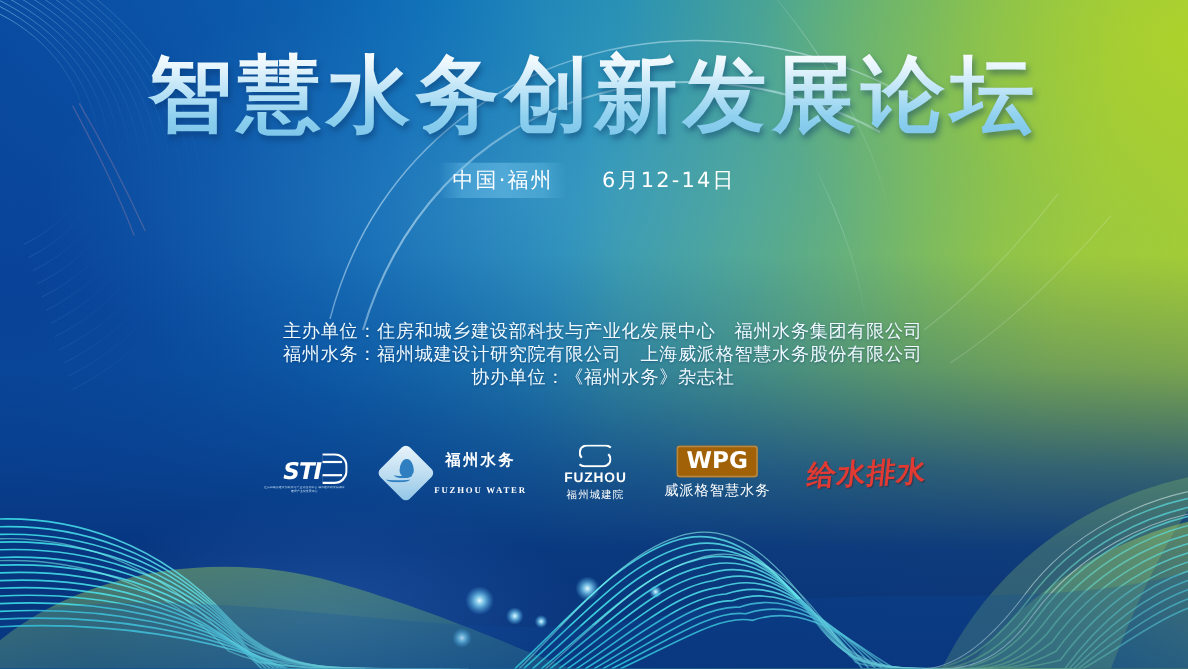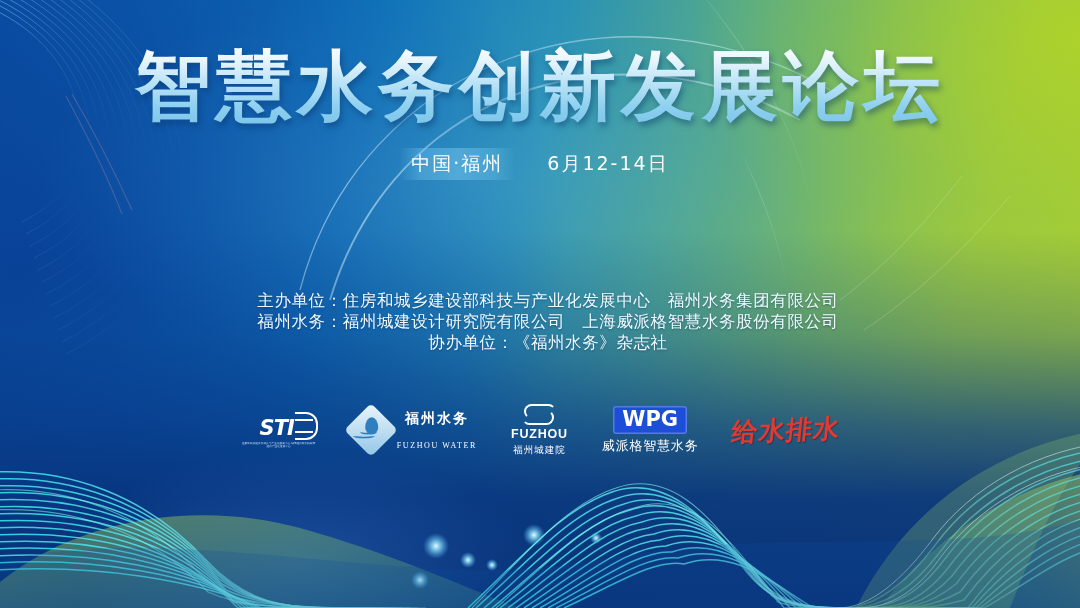--- a/index.html
+++ b/index.html
@@ -200,21 +200,21 @@
     border-radius: 0 0 50% 50%;
     transform: rotate(-45deg);
   }
   .fz-wave.w2 { bottom: 13px; left: 10px; width: 17px; }
   .fz-text { display: flex; flex-direction: column; align-items: center; }
   .fz-cn {
     color: #ffffff; font-size: 14px; font-weight: bold; letter-spacing: 2px;
     font-family: "DejaVu Sans", "Liberation Sans", sans-serif;
   }
   .fz-en {
-    color: #ffffff; font-size: 8px; font-weight: normal; letter-spacing: 1.6px;
+    color: #ffffff; font-size: 8px; font-weight: bold; letter-spacing: 1.6px;
     font-family: "Liberation Serif", serif; margin-top: 13px; text-align: right;
   }
 
   
   #logo-fccori { flex-direction: column; align-items: center; gap: 2px; }
   .fc-mark {
     width: 30px; height: 21px; position: relative;
   }
   .fc-leaf {
     position: absolute; width: 28px; height: 11px;
@@ -228,21 +228,21 @@
     font-family: "Liberation Sans", sans-serif;
   }
   .fc-cn {
     color: #ffffff; font-size: 9.5px; letter-spacing: 1px; margin-top: 1px;
     font-family: "DejaVu Sans", sans-serif;
   }
 
   
   #logo-wpg { flex-direction: column; align-items: center; gap: 3px; }
   .wpg-badge {
-    background: #1d4ed8;
+    background: #a16207;
     padding: 3px 9px 4px 9px;
     border-radius: 3px;
     box-shadow: 0 0 0 1.5px rgba(255,255,255,0.25) inset;
   }
   .wpg-text {
     color: #ffffff; font-size: 21px; font-weight: bold; letter-spacing: 0px;
     font-family: "DejaVu Sans", "Liberation Sans", sans-serif;
     line-height: 1;
   }
   .wpg-cn {

